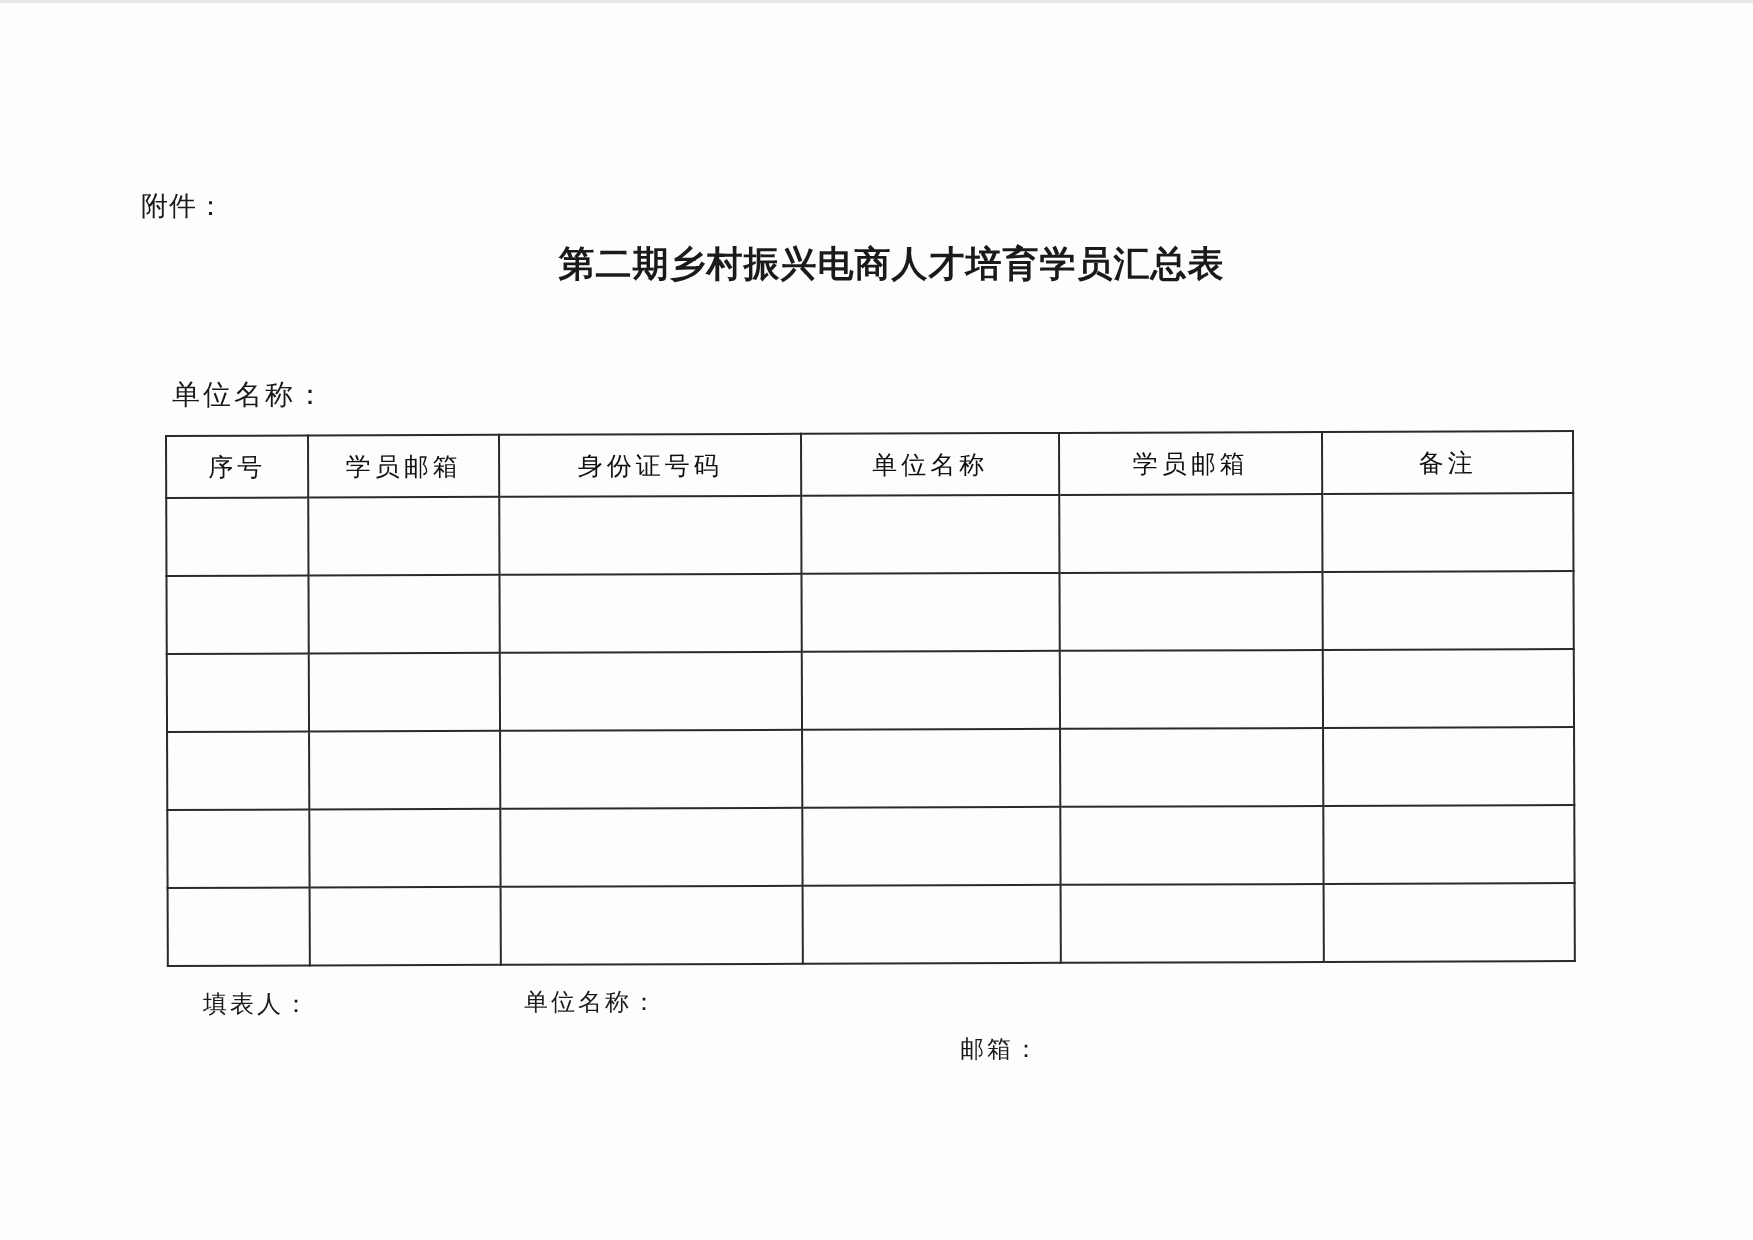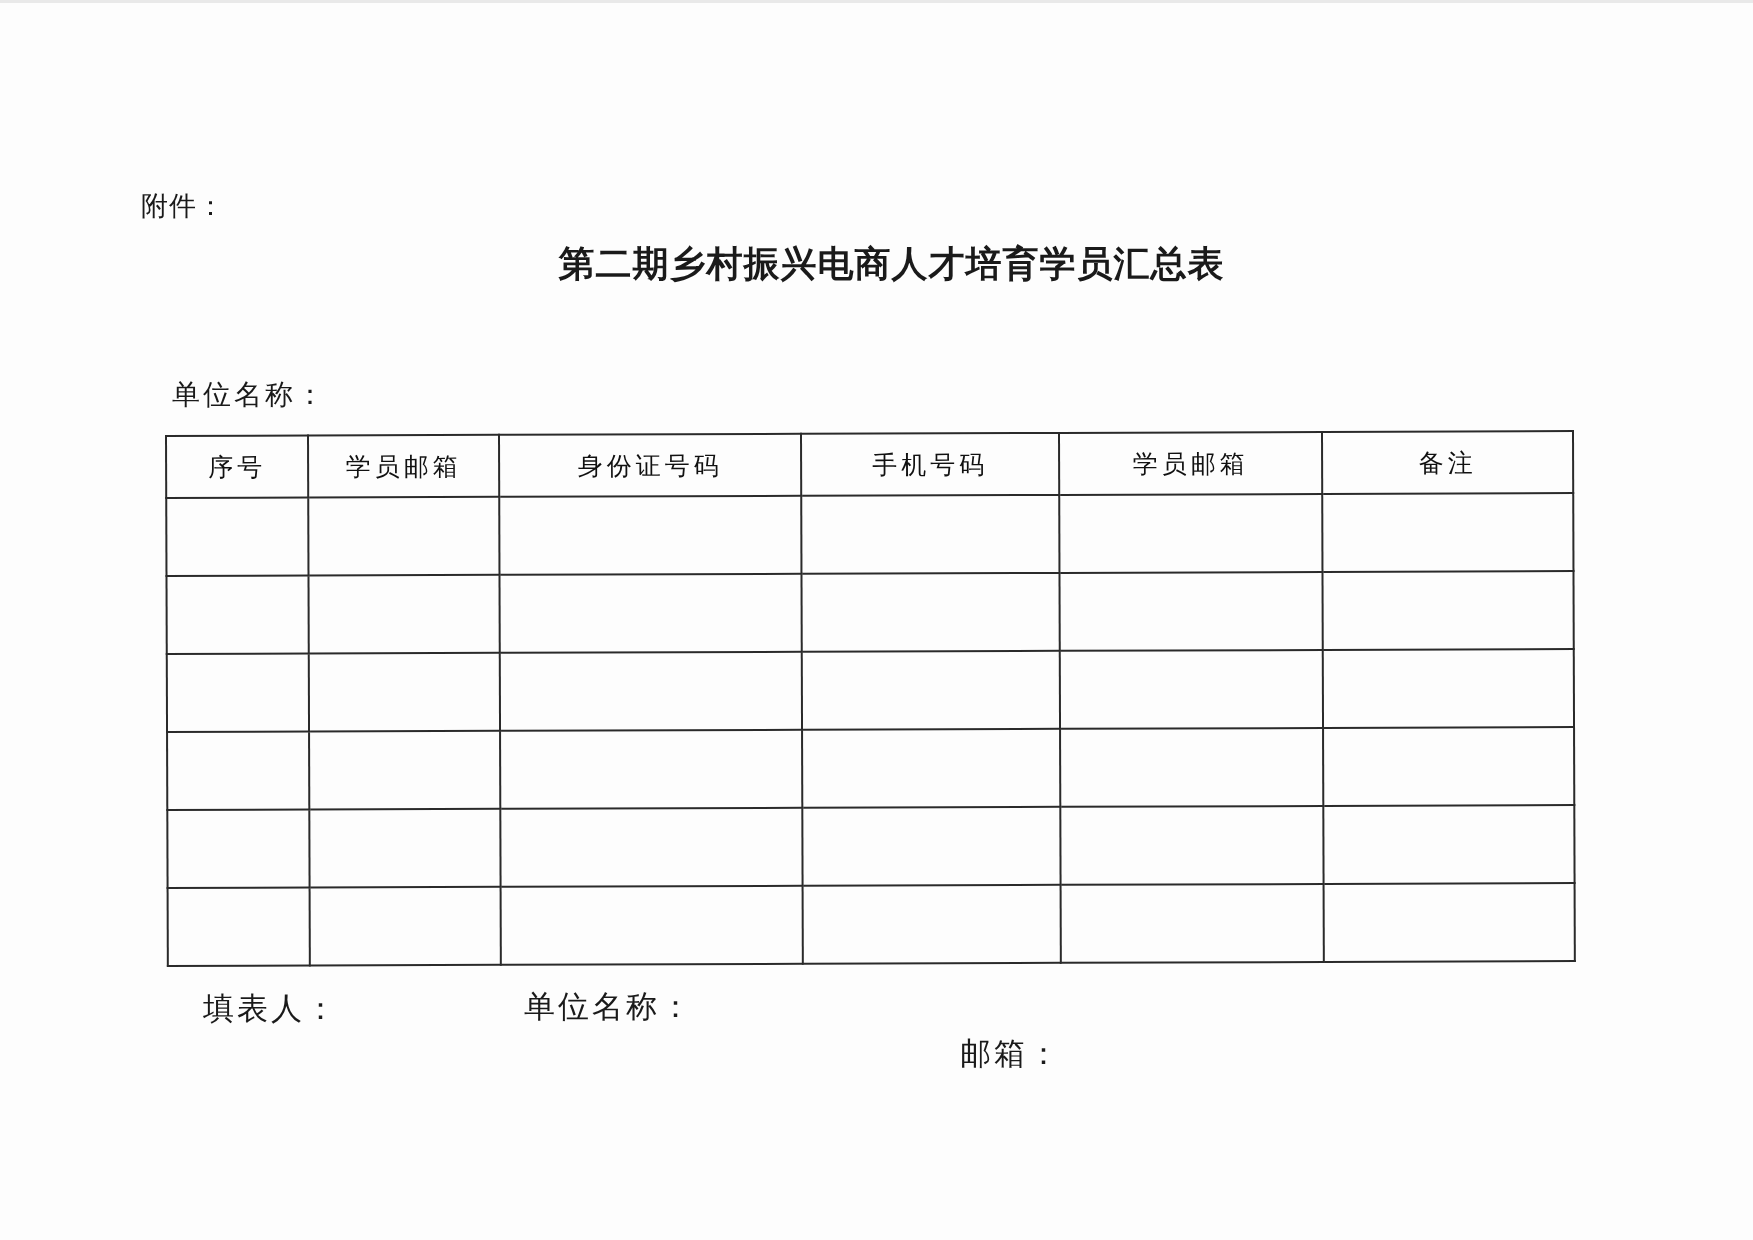--- a/index.html
+++ b/index.html
@@ -71,21 +71,21 @@
       font-weight: normal;
       letter-spacing: 4px;
       color: #111;
     }
     table.summary td {
       height: 76px;
     }
     .footer {
       position: absolute;
       top: 985px;
-      font-size: 31px;
+      font-size: 24px;
       letter-spacing: 3px;
       font-family: Liberation Serif, serif;
     }
     .footer.filler { left: 203px; top: 988px; }
     .footer.phone  { left: 524px; top: 986px; }
     .footer.email  { left: 960px; top: 1033px; }
   </style>
 </head>
 <body>
 
@@ -104,21 +104,21 @@
       <col style="width: 302px;">
       <col style="width: 258px;">
       <col style="width: 263px;">
       <col style="width: 251px;">
     </colgroup>
   <thead>
     <tr>
       <th>序号</th>
       <th>学员邮箱</th>
       <th>身份证号码</th>
-      <th>手机号码</th>
+      <th>单位名称</th>
       <th>学员邮箱</th>
       <th>备注</th>
     </tr>
   </thead>
   <tbody id="table-body">
       <tr>
         <td></td>
         <td></td>
         <td></td>
         <td></td>

